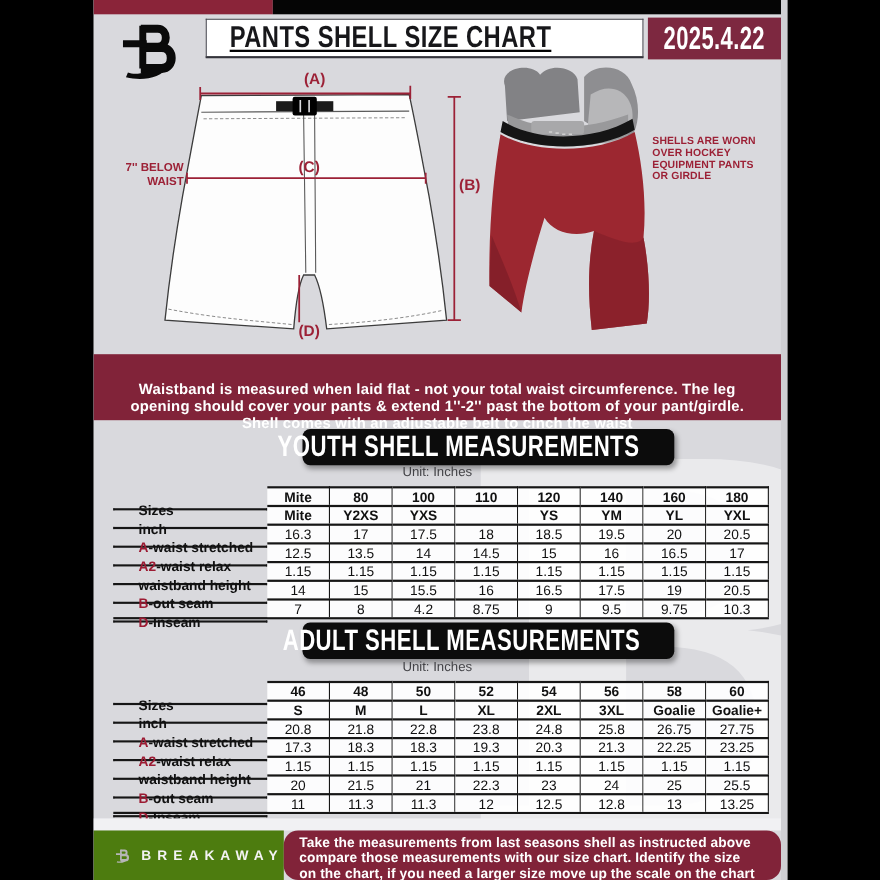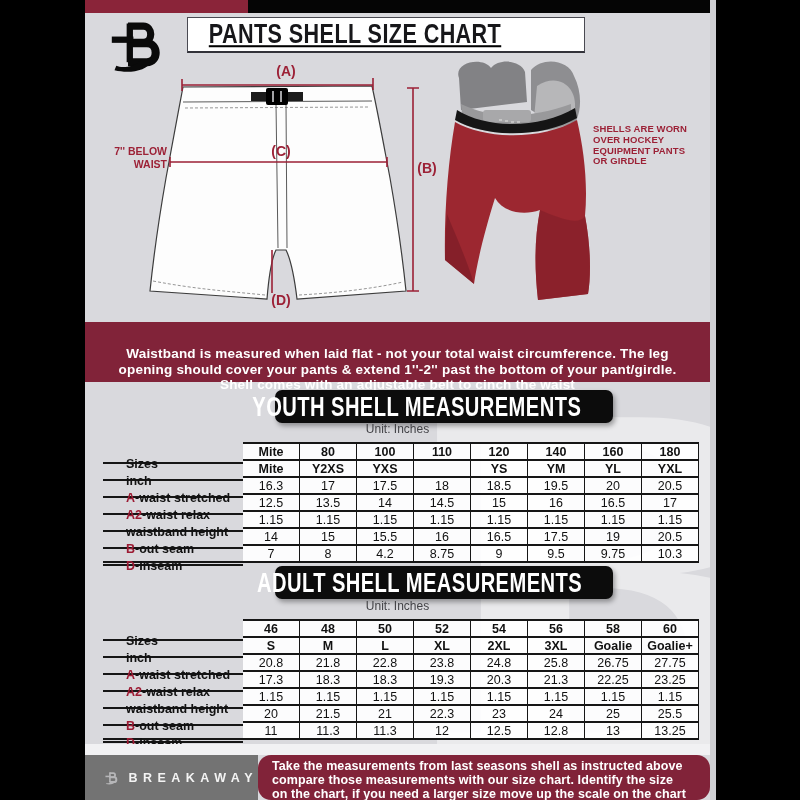--- a/index.html
+++ b/index.html
@@ -54,21 +54,21 @@
   .table-youth{top:442px;}
   .table-adult{top:619px;}
   .cell{border-top:2px solid #161616;border-right:1px solid #161616;background:rgba(255,255,255,0.92);
         font-size:12.5px;line-height:14px;display:flex;align-items:center;justify-content:center;color:#111;}
   .cell.label{justify-content:flex-start;padding-left:22px;font-weight:bold;border-left:1px solid #161616;margin-top:20px;}
   .cell.hdr{font-weight:bold;}
   .pfx{color:#9c1b33;font-weight:bold;}
 
   
   .pre-footer{position:absolute;left:0;top:744px;width:625px;height:11px;background:#f1f1f3;z-index:3;}
-  .footer-left{position:absolute;left:0;top:755px;width:173px;height:45px;background:#737373;z-index:3;
+  .footer-left{position:absolute;left:0;top:755px;width:173px;height:45px;background:#4d7c0f;z-index:3;
                display:flex;align-items:center;padding-left:20px;gap:10px;}
   .brand-word{color:#f3f3f3;font-size:12.5px;font-weight:bold;letter-spacing:5.5px;white-space:nowrap;}
   .footer-right{position:absolute;left:173px;top:755px;width:452px;height:45px;background:#812339;z-index:3;
                 color:#fff;padding:5px 0 0 14px;border-radius:13px;}
   .footer-right div{font-size:12.5px;font-weight:bold;line-height:13.8px;letter-spacing:0.1px;}
 </style>
 </head>
 <body>
 
 <div class="page">
@@ -82,20 +82,23 @@
     <svg class="header-logo" width="54" height="58" viewBox="0 0 60 60">
       <path d="M22,5 V48" stroke="#0a0a0a" stroke-width="7" fill="none"></path>
       <path d="M20,8 H37 C48,8 48,26 37,26 H20" fill="none" stroke="#0a0a0a" stroke-width="8"></path>
       <path d="M20,27 H41 C54,27 54,48 41,48 H20" fill="none" stroke="#0a0a0a" stroke-width="9"></path>
       <path d="M2,23 H26" stroke="#0a0a0a" stroke-width="7"></path>
       <path d="M5,57 C22,61 40,58 48,46 L34,46 C27,53 14,55 7,52 Z" fill="#0a0a0a"></path>
     </svg>
 
     <div class="title-box">
       <span class="title-text">PANTS SHELL SIZE CHART</span>
+    </div>
+    <div class="date-box">
+      <span class="date-text">2025.4.22</span>
     </div>
 
     <svg class="diagram-svg" width="380" height="252" viewBox="0 0 380 252">
 
       <path d="M78,27 L267,26 C274,58 280,92 285,118 C292,158 298,202 301,231
                L192,239 C189,214 185,198 181,190 L171,190 C167,198 164,214 162,239
                L45,231 C48,202 54,158 61,118 C66,92 72,58 78,27 Z" fill="#fdfdfd" stroke="#3c3c3c" stroke-width="1.2"></path>
       <path d="M78,42 L267,41" stroke="#5a5a5a" stroke-width="1" fill="none"></path>
       <path d="M80,48 L265,47" stroke="#8a8a8a" stroke-width="0.9" stroke-dasharray="3,2" fill="none"></path>
       <path d="M171,44 L173,188 M181,44 L182,188" stroke="#5a5a5a" stroke-width="1" fill="none"></path>

